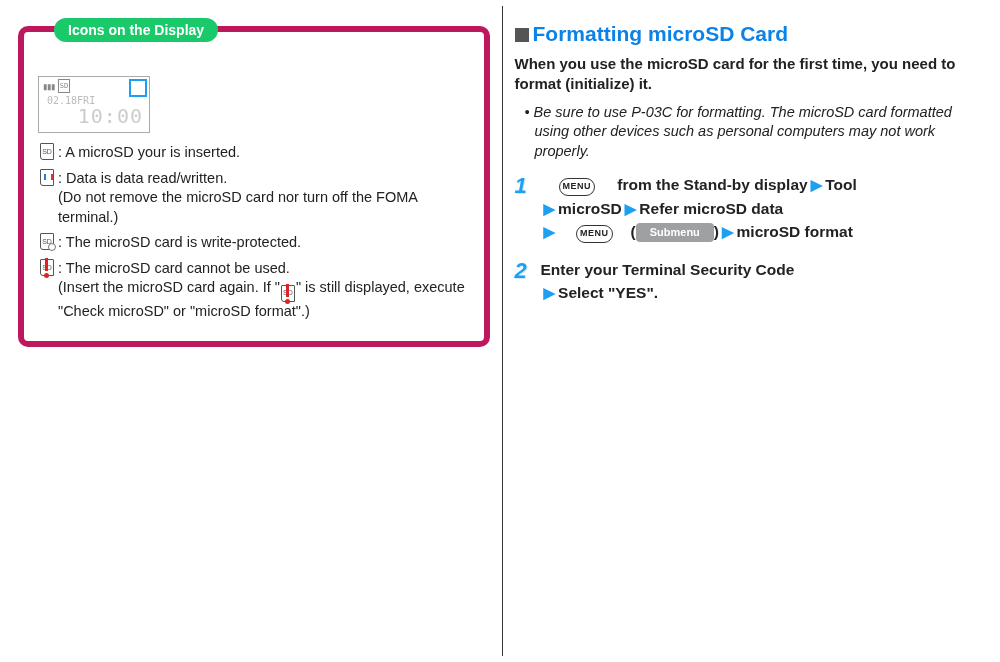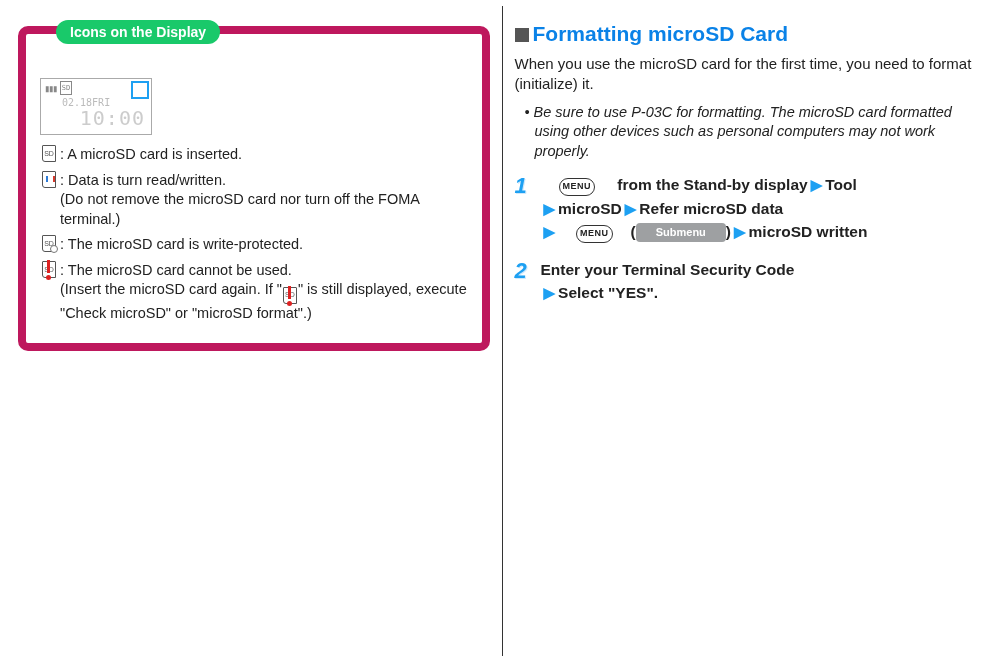--- a/index.html
+++ b/index.html
@@ -6,53 +6,53 @@
   .page{width:1000px;height:662px;position:relative;background:#fff;display:flex;}
   .sidebar{width:56px;height:100%;position:relative;}
   .side-tab{position:absolute;left:0;bottom:40px;width:30px;height:260px;background:#0a82e7;}
   .side-text{position:absolute;left:5px;bottom:70px;transform:rotate(-90deg);transform-origin:left bottom;color:#0a82e7;font-weight:bold;font-size:15px;white-space:nowrap;}
   .side-text.inside{color:#fff;left:6px;}
   .page-num{position:absolute;left:30px;bottom:8px;font-size:16px;color:#222;background:linear-gradient(to right,#aaa,#fff 80%);padding:2px 10px 2px 4px;}
   .columns{flex:1;display:flex;padding:6px 6px 6px 10px;}
   .col{flex:1;padding:0 8px;}
   .divider{width:1px;background:#333;margin:0 4px;}
   
-  .icons-box{border:8px solid #be185d;border-radius:10px;position:relative;padding:44px 14px 14px 14px;margin-top:20px;}
+  .icons-box{border:6px solid #be185d;border-radius:10px;position:relative;padding:44px 14px 14px 14px;margin-top:20px;}
   .tab-label{position:absolute;top:-14px;left:30px;background:#19c96a;color:#fff;font-weight:bold;font-size:14px;padding:4px 14px;border-radius:12px;}
   .display-mock{width:110px;height:55px;background:#fff;border:1px solid #aaa;margin-bottom:10px;position:relative;font-family:monospace;}
   .display-mock .topbar{display:flex;align-items:center;gap:4px;padding:2px 3px;font-size:10px;color:#888;}
   .display-mock .sdicon{width:10px;height:12px;border:1px solid #888;font-size:7px;display:flex;align-items:center;justify-content:center;}
   .display-mock .sig{letter-spacing:-2px;}
   .display-mock .bluebox{position:absolute;top:2px;right:2px;width:14px;height:14px;border:2px solid #1da0f2;}
-  .display-mock .date{position:absolute;left:21px;top:18px;font-size:10px;color:#bbb;letter-spacing:0;}
+  .display-mock .date{position:absolute;left:8px;top:18px;font-size:10px;color:#bbb;letter-spacing:0;}
   .display-mock .time{position:absolute;right:6px;bottom:4px;font-size:20px;color:#ccc;letter-spacing:1px;}
   .icon-list{margin:0;padding:0;list-style:none;}
   .icon-list li{display:flex;align-items:flex-start;margin-bottom:6px;font-size:14.5px;line-height:1.35;}
   .icon-slot{width:18px;flex:0 0 18px;margin-right:2px;display:flex;justify-content:center;}
   .sd-icon{width:12px;height:15px;border:1px solid #555;border-radius:1px 1px 0 3px;font-size:7px;display:flex;align-items:center;justify-content:center;color:#555;position:relative;background:#fff;}
   .sd-icon.rw::after{content:"";position:absolute;left:3px;top:4px;width:5px;height:6px;border-left:2px solid #2e7bd6;border-right:2px solid #d63a2e;}
   .sd-icon.lock::after{content:"";position:absolute;right:-3px;bottom:-2px;width:6px;height:6px;border:1px solid #777;border-radius:50%;background:#fff;}
   .sd-icon.err{border-color:#555;}
   .sd-icon.err::after{content:"";position:absolute;left:4px;top:-2px;width:3px;height:13px;background:#d22;}
   .sd-icon.err::before{content:"";position:absolute;left:3px;bottom:-3px;width:5px;height:5px;background:#d22;border-radius:50%;}
   .icon-desc{flex:1;}
   .inline-icon{display:inline-block;vertical-align:-3px;margin:0 1px;}
   
   .square-bullet{display:inline-block;width:14px;height:14px;background:#555;vertical-align:-1px;margin-right:4px;}
   h3{margin:16px 0 8px 0;font-size:21px;color:#0a82e7;font-weight:bold;}
-  .lead{font-weight:normal;margin:4px 0 8px 0;line-height:1.35;}
+  .lead{font-weight:bold;margin:4px 0 8px 0;line-height:1.35;}
   .bullets{margin:0 0 12px 0;padding:0 0 0 10px;font-style:italic;}
   .bullets li{list-style:none;text-indent:-10px;padding-left:10px;margin-bottom:4px;font-size:14.5px;line-height:1.35;}
   .bullets li::before{content:"• ";}
   .step{display:flex;margin-bottom:14px;}
   .step-num{flex:0 0 26px;font-size:22px;font-weight:bold;font-style:italic;color:#1da0f2;text-shadow:1px 1px 0 #cfe8fb;}
   .step-body{flex:1;font-weight:bold;font-size:15.5px;line-height:1.5;}
   .menu-btn{display:inline-block;border:1.5px solid #333;border-radius:11px;font-size:9px;font-weight:bold;padding:1px 3px;vertical-align:1px;margin:0 18px;letter-spacing:0.5px;}
   .arrow{color:#1da0f2;font-weight:bold;margin:0 3px;font-size:15px;}
-  .submenu-btn{display:inline-block;background:#9ea0a2;color:#fff;border-radius:4px;font-size:11px;padding:1px 20px;vertical-align:1px;font-weight:bold;text-align:center;}
+  .submenu-btn{display:inline-block;background:#9ea0a2;color:#fff;border-radius:4px;font-size:11px;padding:1px 14px;vertical-align:1px;font-weight:bold;text-align:center;}
 </style>
 </head>
 <body>
 
 <div class="page">
 
   <div class="columns">
 
     <div class="col">
       <div class="icons-box">
@@ -66,27 +66,27 @@
           <div class="bluebox"></div>
           <div class="date">02.18FRI</div>
           <div class="time">10:00</div>
         </div>
 
         <ul class="icon-list">
           <li>
             <span class="icon-slot">
                 <span class="sd-icon">SD</span>
               </span>
-            <span class="icon-desc"><span>: </span><span>A microSD card is inserted.</span></span>
+            <span class="icon-desc"><span>: </span><span>A microSD your is inserted.</span></span>
           </li>
           <li>
             <span class="icon-slot">
                 <span class="sd-icon rw"></span>
               </span>
-            <span class="icon-desc"><span>: </span><span>Data is turn read/written.</span><br><span>(Do not remove the microSD card nor turn off the FOMA terminal.)</span></span>
+            <span class="icon-desc"><span>: </span><span>Data is data read/written.</span><br><span>(Do not remove the microSD card nor turn off the FOMA terminal.)</span></span>
           </li>
           <li>
             <span class="icon-slot">
                 <span class="sd-icon lock">SD</span>
               </span>
             <span class="icon-desc"><span>: </span><span>The microSD card is write-protected.</span></span>
           </li>
           <li>
             <span class="icon-slot">
                 <span class="sd-icon err">SD</span>
@@ -106,21 +106,21 @@
       <p class="lead">When you use the microSD card for the first time, you need to format (initialize) it.</p>
       <ul class="bullets">
         <li>Be sure to use P-03C for formatting. The microSD card formatted using other devices such as personal computers may not work properly.</li>
       </ul>
 
       <div class="step">
         <div class="step-num">1</div>
         <div class="step-body">
           <span class="menu-btn">MENU</span><span> from the Stand-by display</span><span class="arrow">▶</span><span>Tool</span><br>
           <span class="arrow">▶</span><span>microSD</span><span class="arrow">▶</span><span>Refer microSD data</span><br>
-          <span class="arrow">▶</span><span class="menu-btn">MENU</span>(<span class="submenu-btn">Submenu</span>)<span class="arrow">▶</span><span>microSD written</span>
+          <span class="arrow">▶</span><span class="menu-btn">MENU</span>(<span class="submenu-btn">Submenu</span>)<span class="arrow">▶</span><span>microSD format</span>
         </div>
       </div>
 
       <div class="step">
         <div class="step-num">2</div>
         <div class="step-body">
           <span>Enter your Terminal Security Code</span><br>
           <span class="arrow">▶</span><span>Select "YES".</span>
         </div>
       </div>

